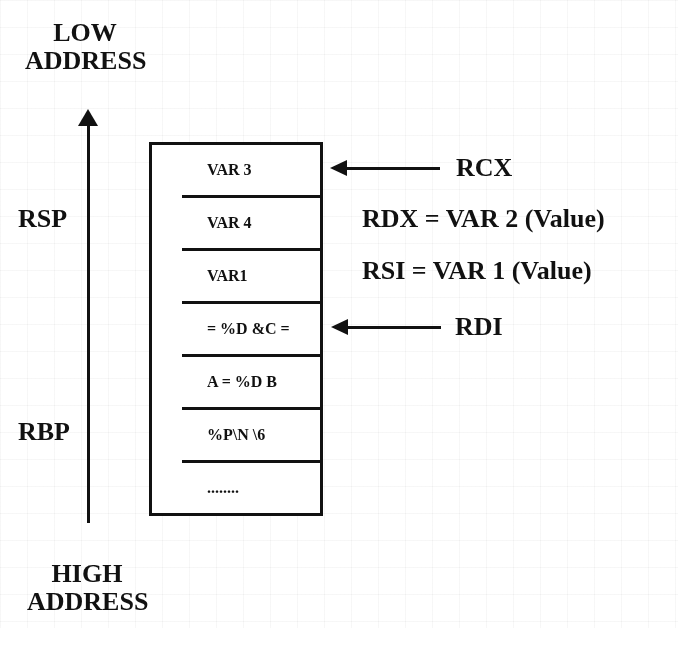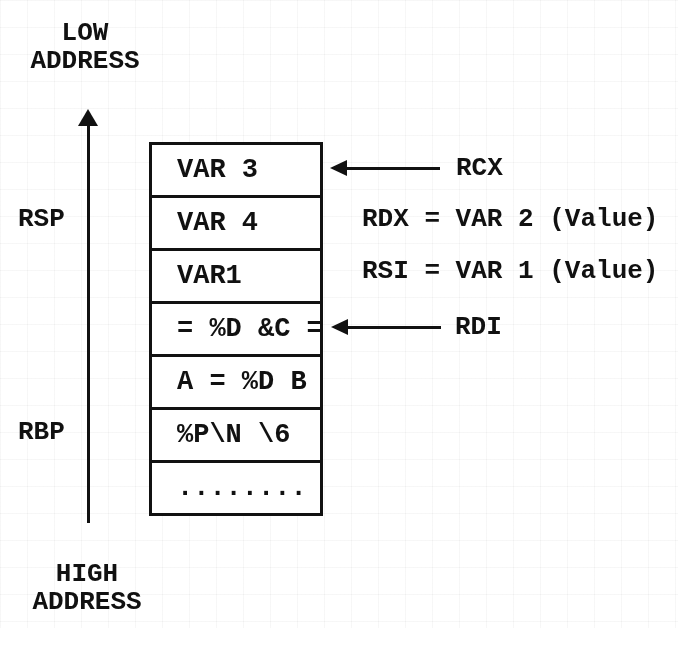--- a/index.html
+++ b/index.html
@@ -9,21 +9,21 @@
   .canvas {
     position: relative;
     width: 678px;
     height: 628px;
     overflow: hidden;
     background-color: #ffffff;
     background-image:
       linear-gradient(rgba(140,140,140,0.07) 1px, transparent 1px),
       linear-gradient(90deg, rgba(140,140,140,0.07) 1px, transparent 1px);
     background-size: 27px 27px;
-    font-family: Liberation Mono, monospace;
+    font-family: Liberation Serif, serif;
     font-weight: bold;
     color: #111111;
   }
 
   
   .addr { position: absolute; text-align: center; font-size: 26px; line-height: 28px; }
   .addr-low  { left: 25px; top: 19px;  width: 120px; }
   .addr-high { left: 27px; top: 560px; width: 120px; }
 
   
@@ -54,24 +54,25 @@
   
   .stack-box {
     position: absolute; left: 149px; top: 142px;
     width: 174px; box-sizing: border-box;
     border: 3px solid #111111;
     background: #ffffff;
   }
   .cell {
     height: 50px; line-height: 50px;
     padding-left: 25px;
-    font-size: 27px;
+    font-size: 16px;
     white-space: pre;
     overflow: hidden;
     border-bottom: 3px solid #111111;
+    margin-left: 30px;
   }
   .cell:last-child { border-bottom: none; }
 
   
   .h-arrow { position: absolute; width: 112px; height: 16px; }
   .h-arrow-rcx { left: 330px; top: 160px; }
   .h-arrow-rdi { left: 331px; top: 319px; }
   .h-arrow .head {
     position: absolute; left: 0; top: 0;
     width: 0; height: 0;

